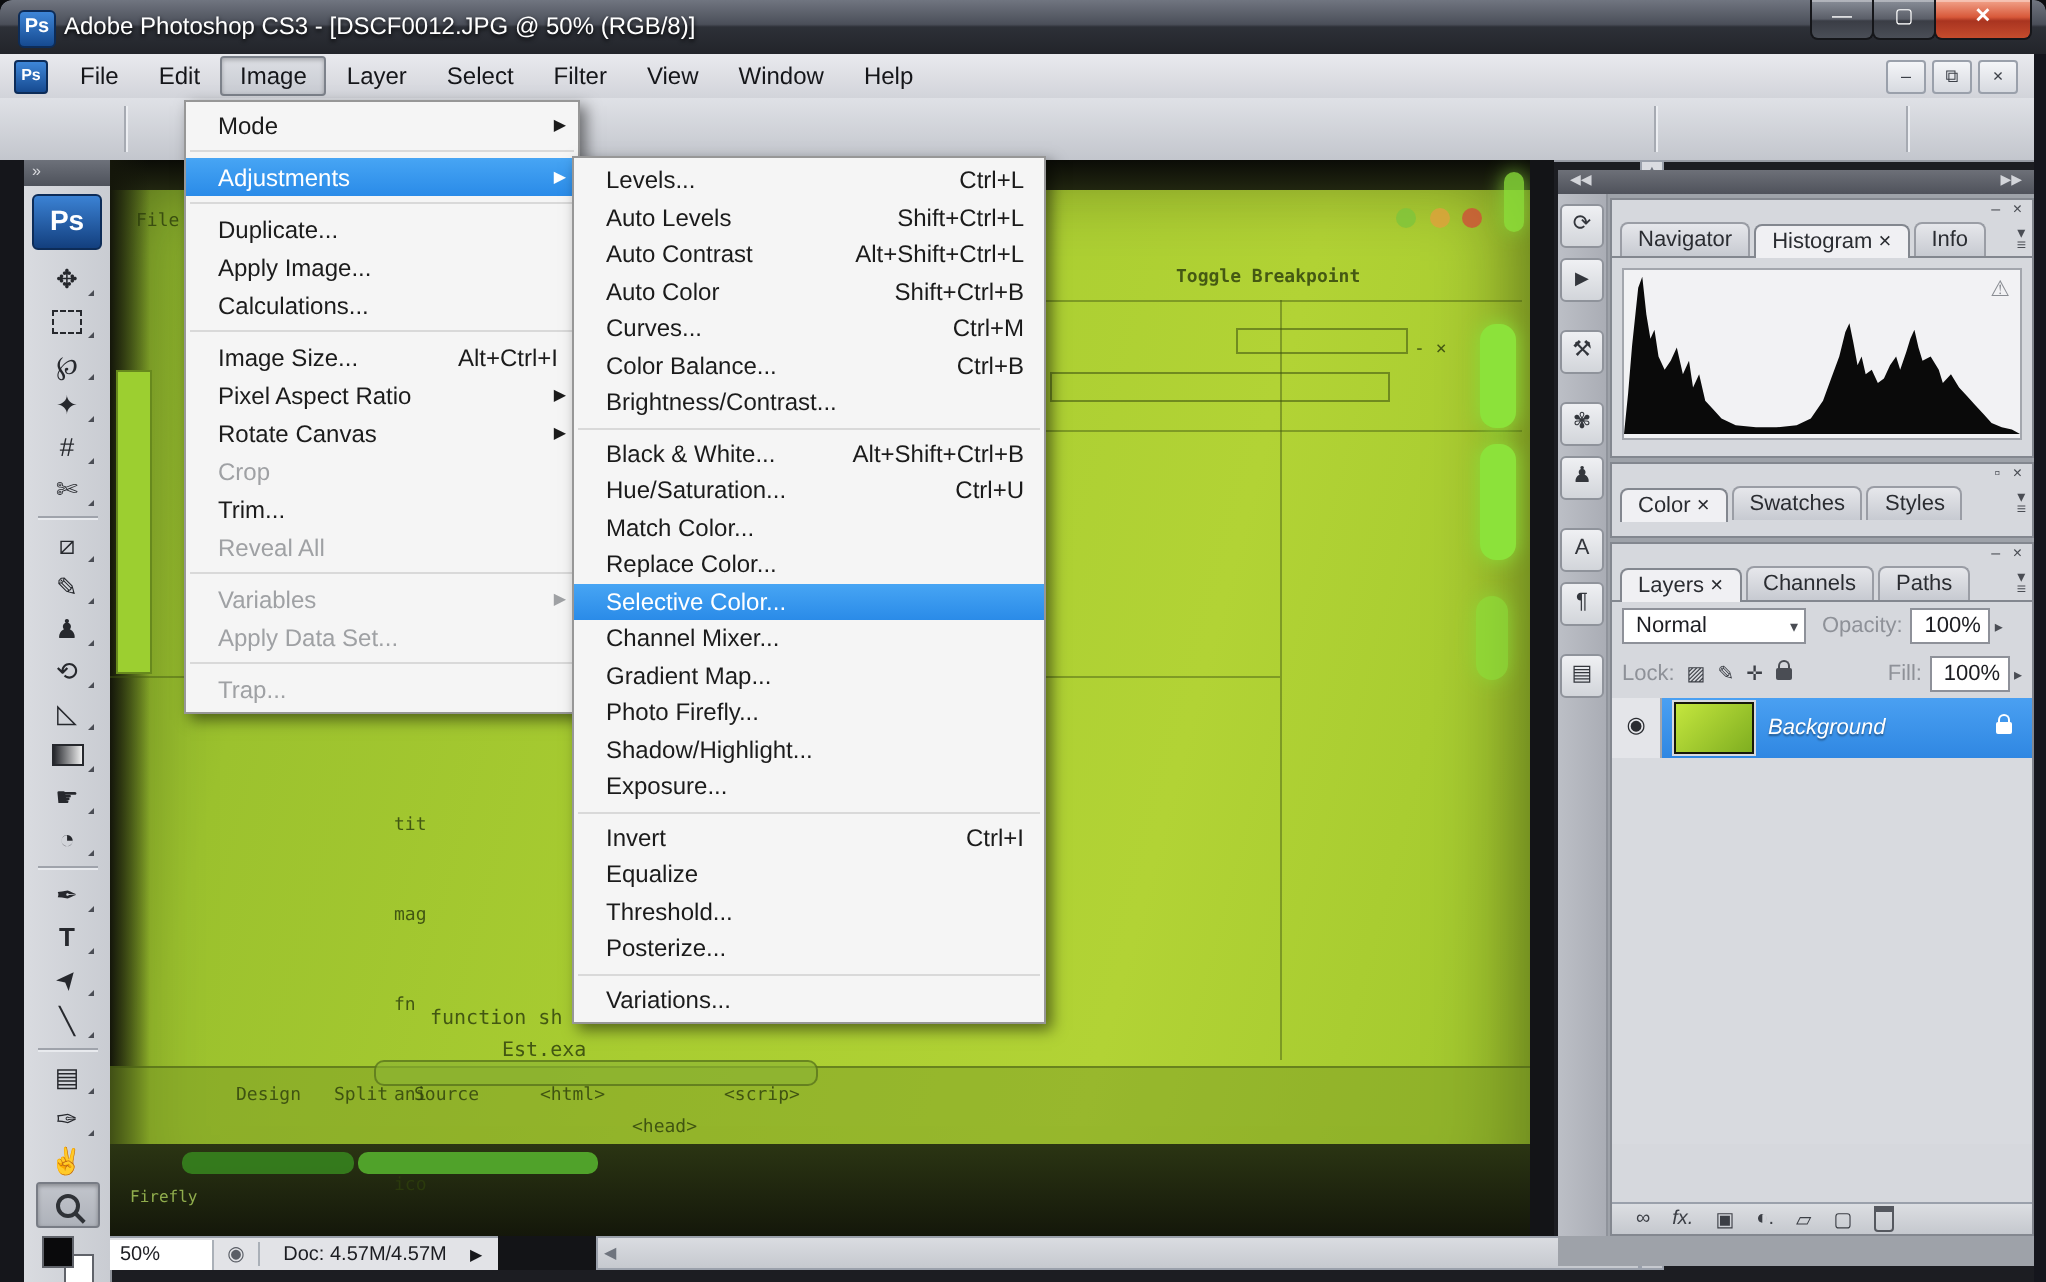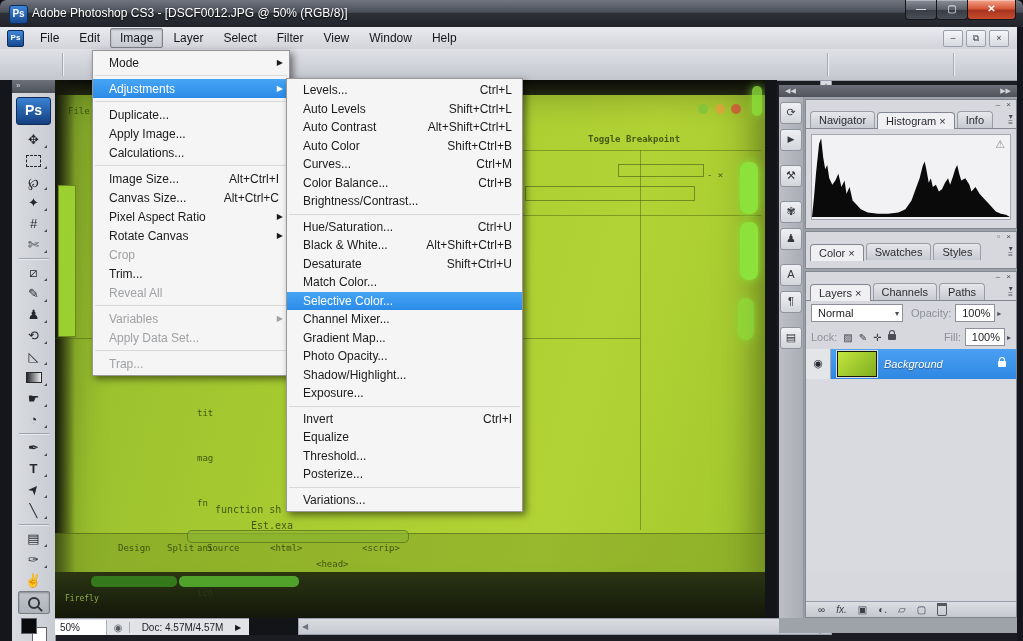--- a/index.html
+++ b/index.html
@@ -437,24 +437,20 @@
       </div>
     <div class="mi">
         <span>Calculations...</span>
       </div>
     <div class="msep"></div>
     <div class="mi">
         <span>Image Size...</span>
         <span class="sc">Alt+Ctrl+I</span>
       </div>
     <div class="mi">
-        <span>Canvas Size...</span>
-        <span class="sc">Alt+Ctrl+C</span>
-      </div>
-    <div class="mi">
         <span>Pixel Aspect Ratio</span>
         <span class="sub">▶</span>
       </div>
     <div class="mi">
         <span>Rotate Canvas</span>
         <span class="sub">▶</span>
       </div>
     <div class="mi dis">
         <span>Crop</span>
       </div>
@@ -501,45 +497,44 @@
       </div>
     <div class="mi">
         <span>Color Balance...</span>
         <span class="sc">Ctrl+B</span>
       </div>
     <div class="mi">
         <span>Brightness/Contrast...</span>
       </div>
     <div class="msep"></div>
     <div class="mi">
+        <span>Black &amp; White...</span>
+        <span class="sc">Alt+Shift+Ctrl+B</span>
+      </div>
+    <div class="mi">
         <span>Hue/Saturation...</span>
         <span class="sc">Ctrl+U</span>
       </div>
     <div class="mi">
-        <span>Black &amp; White...</span>
-        <span class="sc">Alt+Shift+Ctrl+B</span>
-      </div>
-    <div class="mi">
-        <span>Desaturate</span>
-        <span class="sc">Shift+Ctrl+U</span>
-      </div>
-    <div class="mi">
         <span>Match Color...</span>
+      </div>
+    <div class="mi">
+        <span>Replace Color...</span>
       </div>
     <div class="mi hl">
         <span>Selective Color...</span>
       </div>
     <div class="mi">
         <span>Channel Mixer...</span>
       </div>
     <div class="mi">
         <span>Gradient Map...</span>
       </div>
     <div class="mi">
-        <span>Photo Opacity...</span>
+        <span>Photo Firefly...</span>
       </div>
     <div class="mi">
         <span>Shadow/Highlight...</span>
       </div>
     <div class="mi">
         <span>Exposure...</span>
       </div>
     <div class="msep"></div>
     <div class="mi">
         <span>Invert</span>

